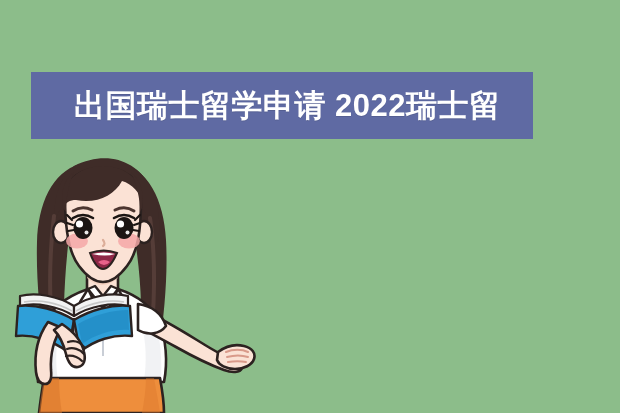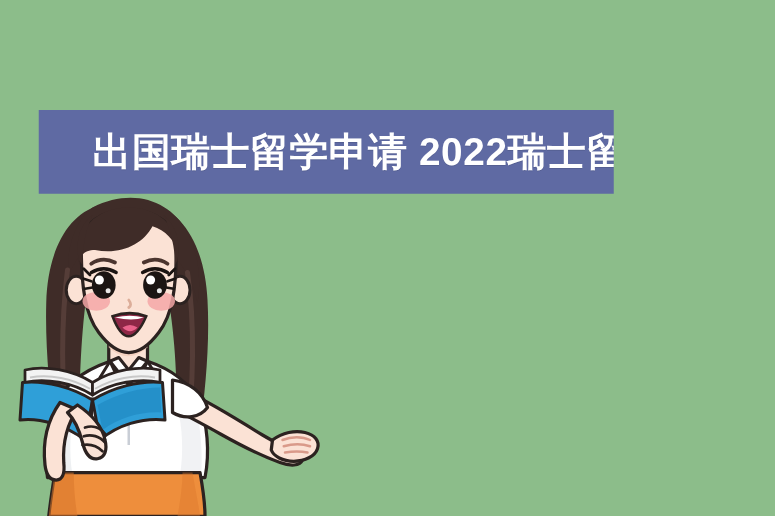--- a/index.html
+++ b/index.html
@@ -16,22 +16,22 @@
     position: relative;
     width: 620px;
     height: 413px;
     background: #8cbd8a;
     overflow: hidden;
   }
   
   #title-banner {
     position: absolute;
     left: 31px;
-    top: 88px;
-    width: 460px;
+    top: 72px;
+    width: 502px;
     height: 67px;
     background: #5f6aa3;
     overflow: hidden;
     display: flex;
     align-items: center;
   }
   #title-text {
     display: block;
     white-space: nowrap;
     color: #ffffff;

